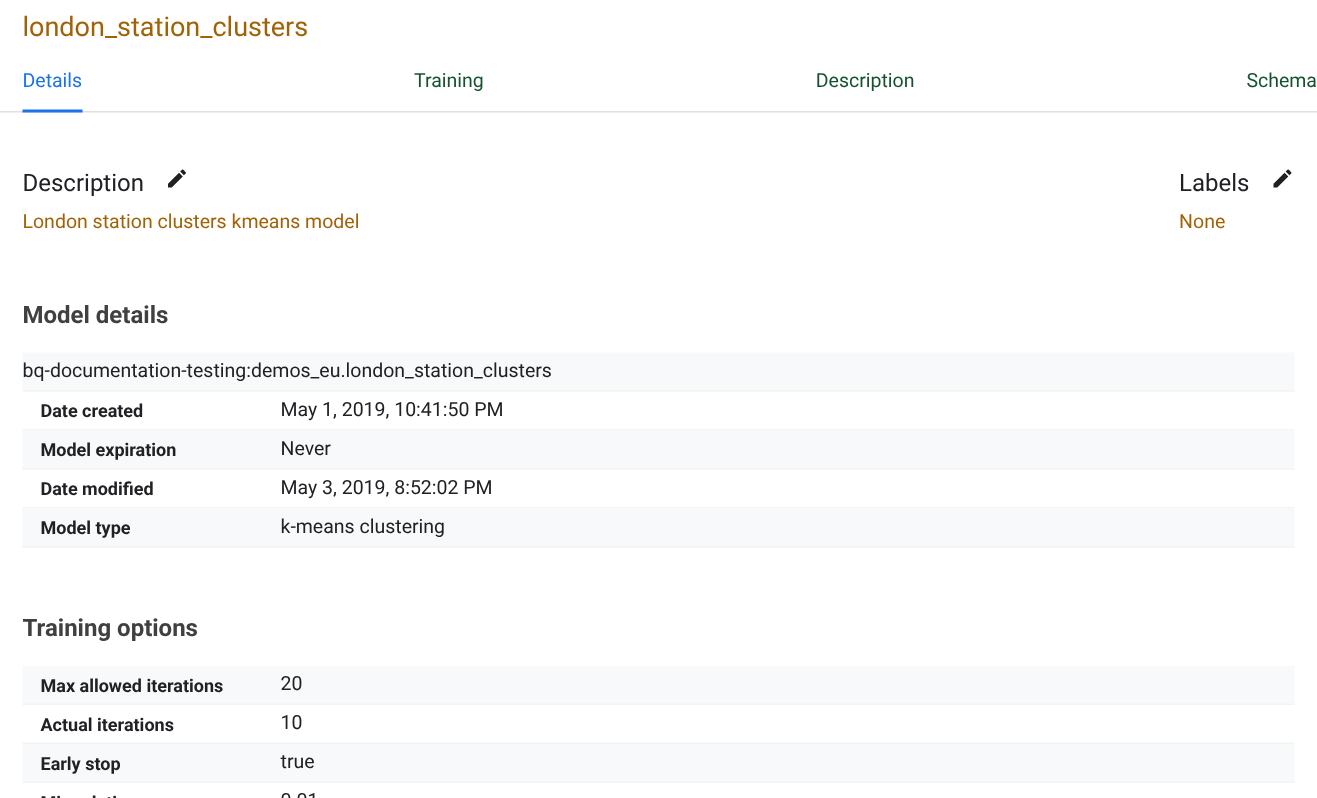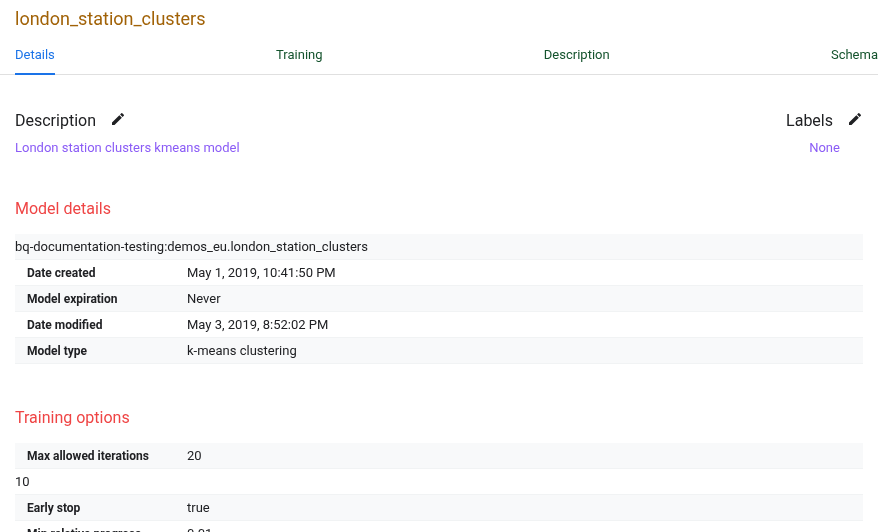--- a/index.html
+++ b/index.html
@@ -63,33 +63,32 @@
       align-items: flex-end;
       gap: 14px;
     }
     .meta-title {
       font-size: 16px;
       font-weight: 400;
       color: #202124;
     }
     .meta-value {
       font-size: 13px;
-      color: #8b5cf6;
+      color: #a16207;
       margin-top: 10px;
-      text-align: center;
     }
     .pencil-icon svg {
       width: 16px;
       height: 16px;
       fill: #202124;
     }
     .section-title {
       font-size: 16px;
-      font-weight: 400;
-      color: #ef4444;
+      font-weight: 700;
+      color: #404040;
       margin-top: 44px;
       margin-bottom: 16px;
     }
     .detail-table {
       width: 100%;
     }
     .detail-row {
       display: flex;
       border-bottom: 1px solid #f1f3f4;
       min-height: 24px;
@@ -177,20 +176,21 @@
     </div>
   </div>
 
   <h2 class="section-title">Training options</h2>
   <div class="detail-table">
     <div class="detail-row">
       <div class="detail-key">Max allowed iterations</div>
       <div class="detail-val">20</div>
     </div>
     <div class="detail-row">
+      <div class="detail-key">Actual iterations</div>
       <div class="detail-val">10</div>
     </div>
     <div class="detail-row">
       <div class="detail-key">Early stop</div>
       <div class="detail-val">true</div>
     </div>
     <div class="detail-row">
       <div class="detail-key">Min relative progress</div>
       <div class="detail-val">0.01</div>
     </div>

